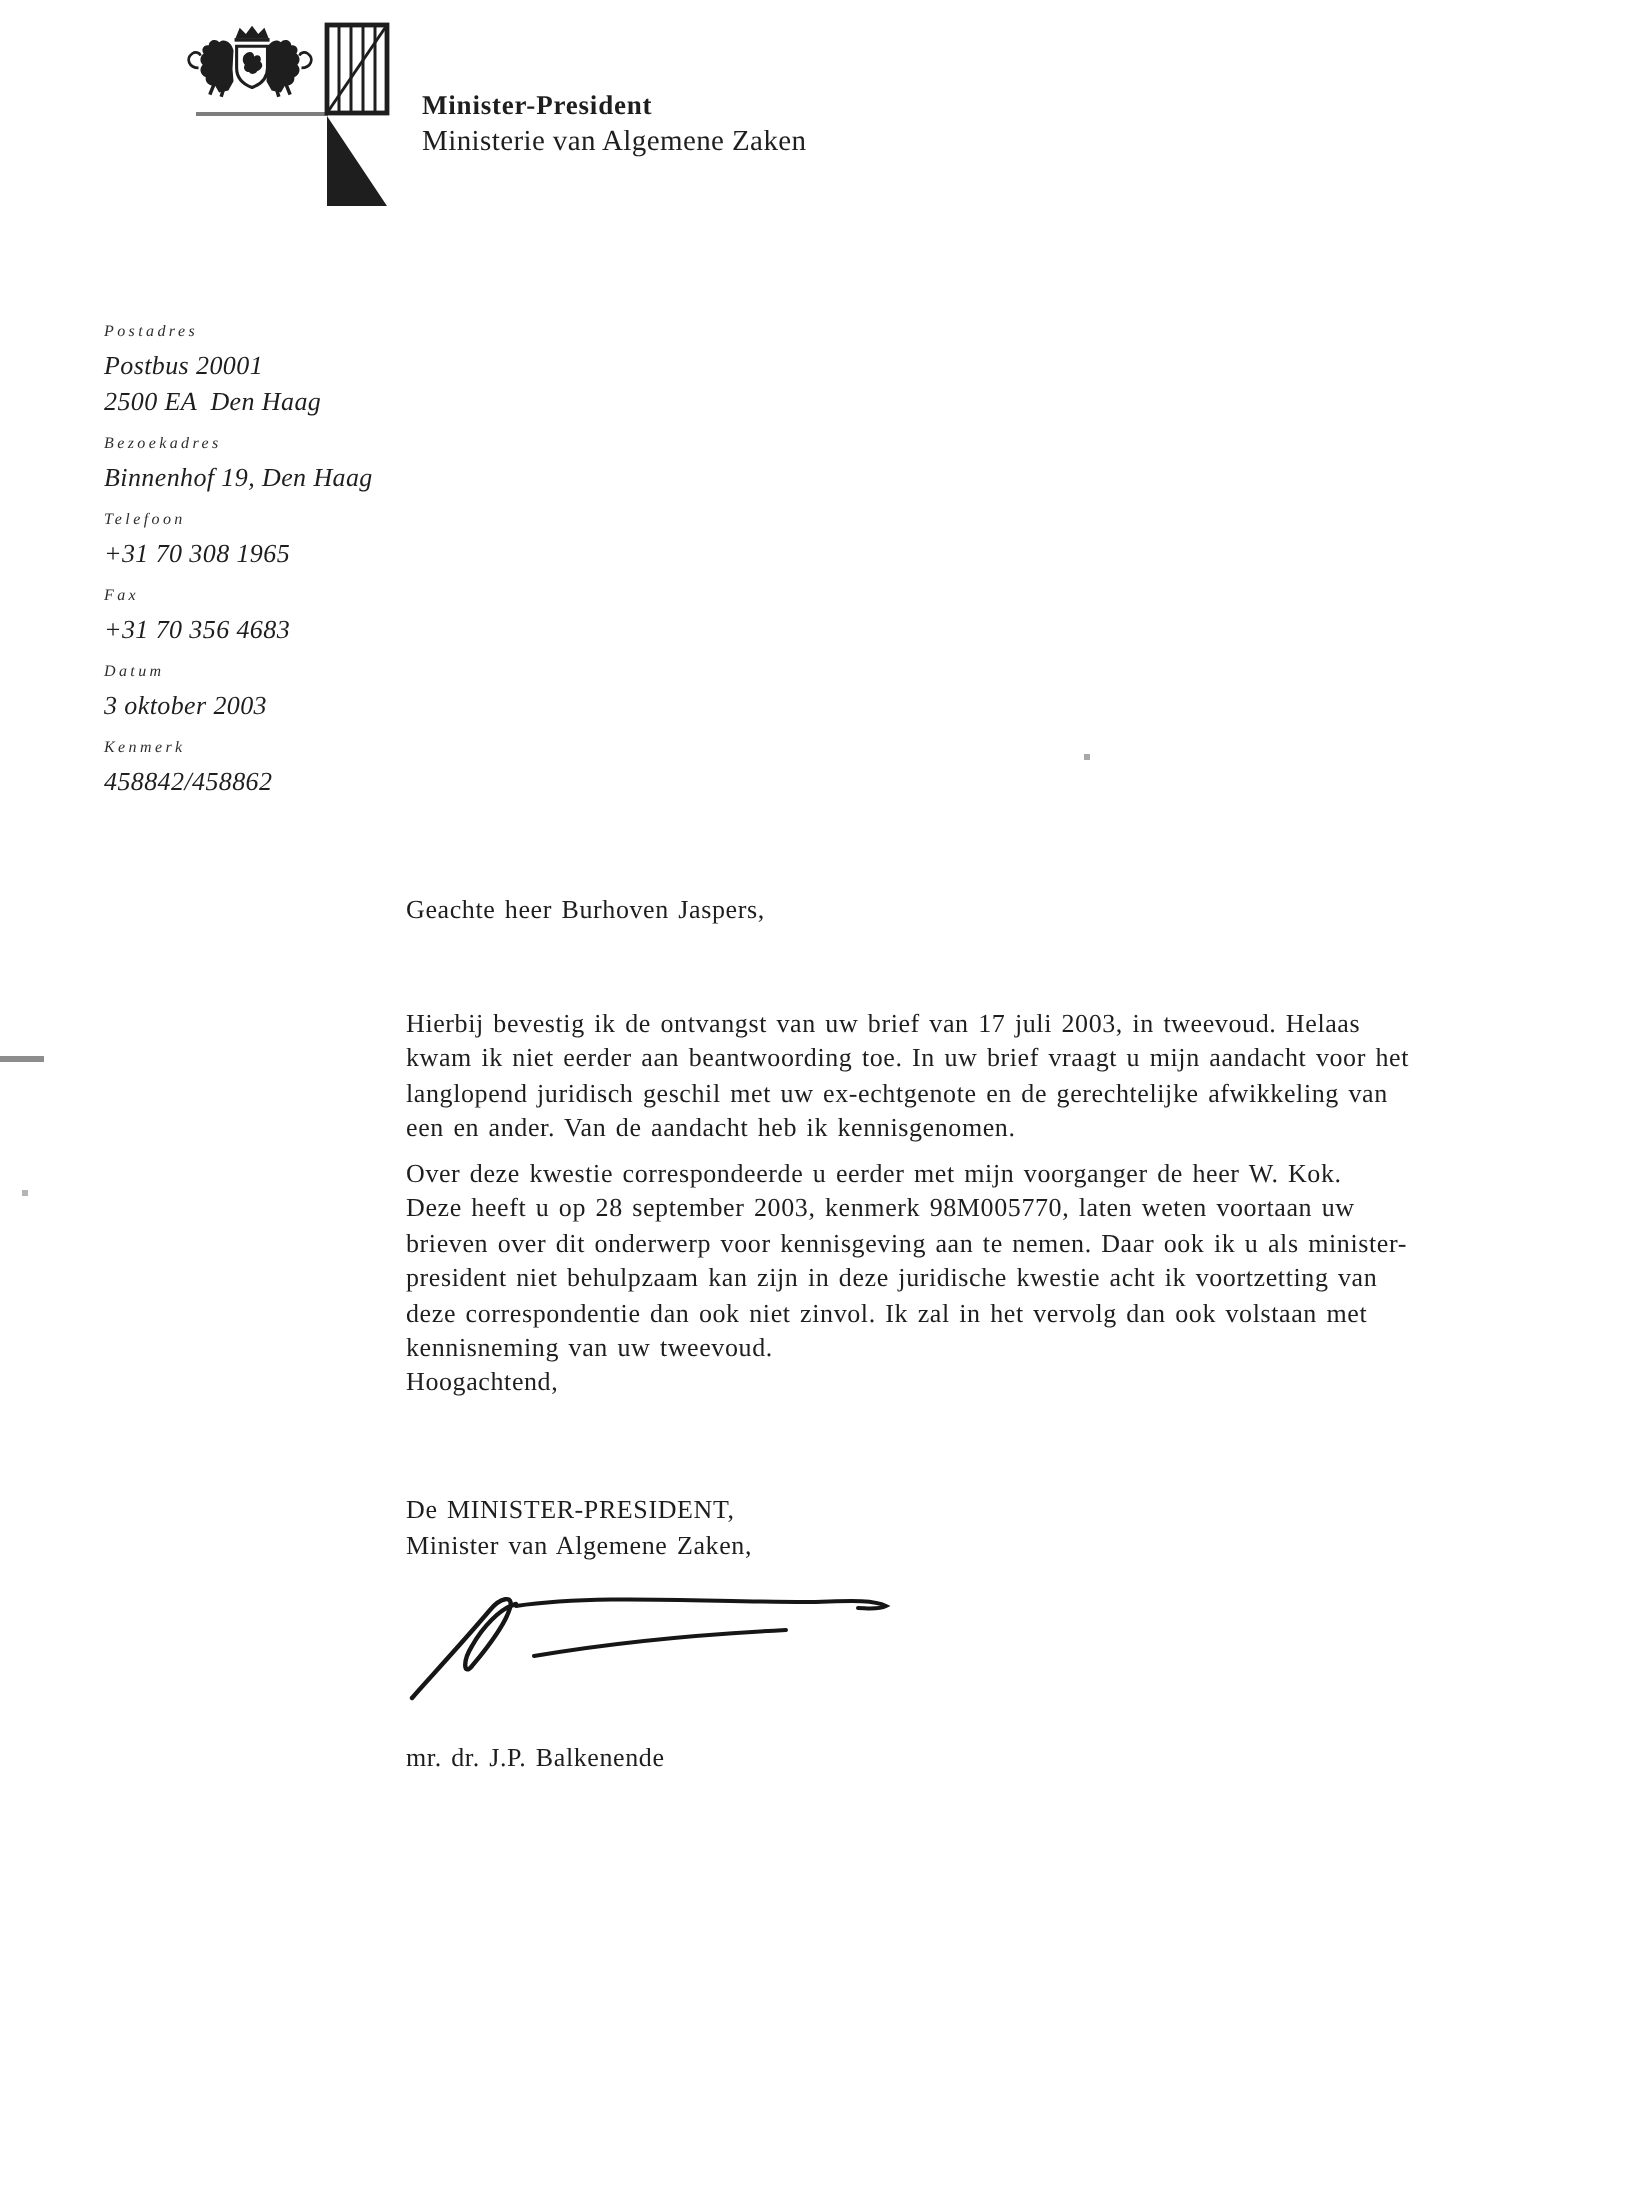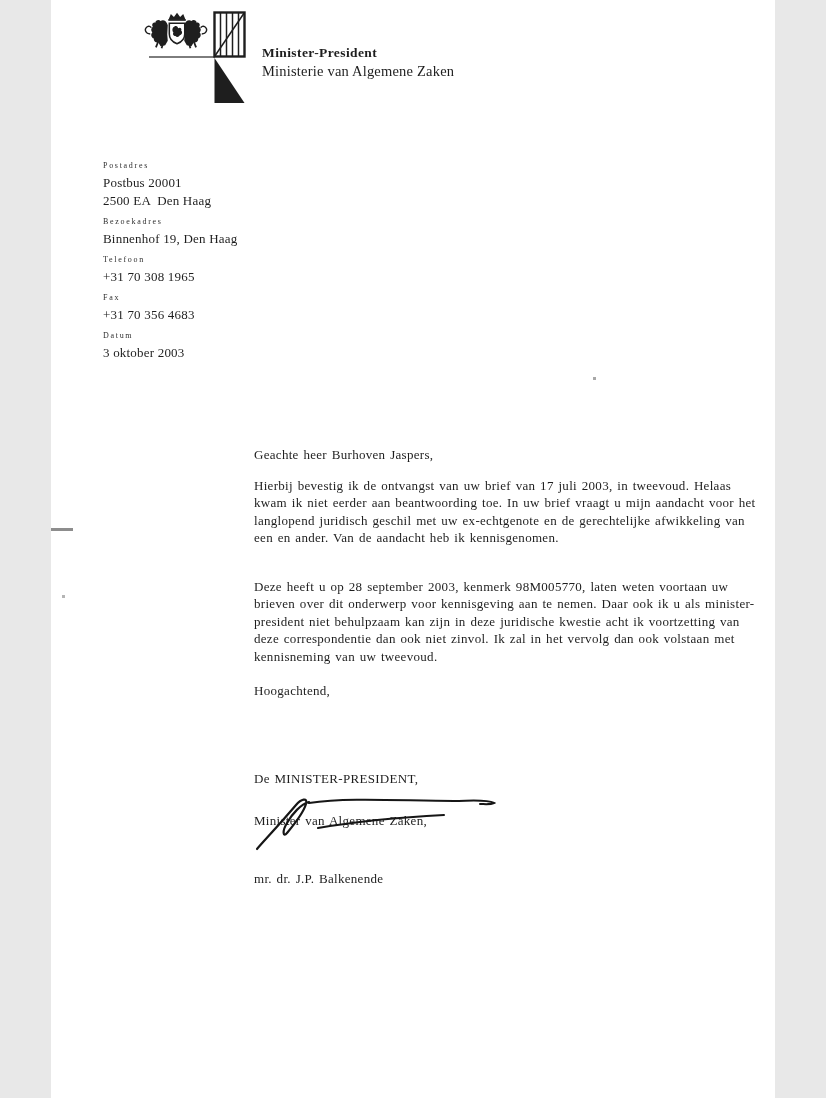--- a/index.html
+++ b/index.html
@@ -1,48 +1,48 @@
 <!DOCTYPE html>
 <html><head>
 <meta charset="utf-8">
 <style>
   html,body{margin:0;padding:0;background:#e8e8e8;}
   .page{
     position:relative;
-    width:724px;height:1098px;
+    width:826px;height:1098px;
     margin:0 auto;
     background:#ffffff;
     font-family:"Liberation Serif","DejaVu Serif",serif;
     color:#1e1e1e;
     overflow:hidden;
   }
   
   .coa{position:absolute;left:90px;top:12px;width:70px;height:47px;}
   .lh-divider{position:absolute;left:98px;top:56px;width:66px;height:2px;background:#7d7d7d;}
   .flagblock{position:absolute;left:162px;top:11px;width:33px;height:93px;}
   .lh-text{position:absolute;left:211px;top:43px;line-height:19px;}
   .lh-title{font-size:13.5px;font-weight:bold;letter-spacing:.4px;}
   .lh-subtitle{font-size:14.5px;letter-spacing:.2px;}
   
-  .sender{position:absolute;left:52px;top:160px;width:230px;}
+  .sender{position:absolute;left:52px;top:160px;width:230px;font-style:italic;}
   .fld{margin-bottom:6px;}
   .flabel{font-size:8px;letter-spacing:1.7px;color:#2e2e2e;line-height:12px;margin-bottom:2px;white-space:pre;}
   .fval{font-size:13px;line-height:18px;white-space:pre;letter-spacing:.2px;}
   
   .recipient{position:absolute;left:421px;top:163px;}
   .addr-line{font-size:13.3px;line-height:18.5px;white-space:pre;letter-spacing:.25px;}
   
   .bodytext{font-size:13px;letter-spacing:.3px;word-spacing:1.2px;}
   .tline{line-height:17.4px;white-space:pre;}
   .salutation{position:absolute;left:203px;top:446px;}
-  .para1{position:absolute;left:203px;top:477px;}
+  .para1{position:absolute;left:203px;top:503px;}
   .para2{position:absolute;left:203px;top:578px;}
   .closing{position:absolute;left:203px;top:682px;}
   .signoff{position:absolute;left:203px;top:746px;}
-  .signoff .tline{line-height:18px;margin-top:24px;}
+  .signoff .tline{line-height:18px;}
   .signature{position:absolute;left:203px;top:795px;width:245px;height:60px;}
   .signer{position:absolute;left:203px;top:870px;}
   
   .artifact{position:absolute;background:#8d8d8d;}
   .dash{left:0;top:528px;width:22px;height:3px;}
   .speck1{left:11px;top:595px;width:3px;height:3px;background:#b5b5b5;}
   .speck2{left:542px;top:377px;width:3px;height:3px;background:#a8a8a8;}
 </style>
 </head>
 <body>
@@ -107,35 +107,40 @@
       <div class="fval">+31 70 308 1965</div>
     </div>
     <div class="fld">
       <div class="flabel">Fax</div>
       <div class="fval">+31 70 356 4683</div>
     </div>
     <div class="fld">
       <div class="flabel">Datum</div>
       <div class="fval">3 oktober 2003</div>
     </div>
+    <div class="fld">
+      <div class="flabel">Kenmerk</div>
+      <div class="fval">458842/458862</div>
+    </div>
   </div>
 
 
   <div class="salutation bodytext">
     <div class="tline">Geachte heer Burhoven Jaspers,</div>
   </div>
 
   <div class="para1 bodytext">
     <div class="tline">Hierbij bevestig ik de ontvangst van uw brief van 17 juli 2003, in tweevoud. Helaas</div>
     <div class="tline">kwam ik niet eerder aan beantwoording toe. In uw brief vraagt u mijn aandacht voor het</div>
     <div class="tline">langlopend juridisch geschil met uw ex-echtgenote en de gerechtelijke afwikkeling van</div>
     <div class="tline">een en ander. Van de aandacht heb ik kennisgenomen.</div>
   </div>
 
   <div class="para2 bodytext">
+    <div class="tline">Over deze kwestie correspondeerde u eerder met mijn voorganger de heer W. Kok.</div>
     <div class="tline">Deze heeft u op 28 september 2003, kenmerk 98M005770, laten weten voortaan uw</div>
     <div class="tline">brieven over dit onderwerp voor kennisgeving aan te nemen. Daar ook ik u als minister-</div>
     <div class="tline">president niet behulpzaam kan zijn in deze juridische kwestie acht ik voortzetting van</div>
     <div class="tline">deze correspondentie dan ook niet zinvol. Ik zal in het vervolg dan ook volstaan met</div>
     <div class="tline">kennisneming van uw tweevoud.</div>
   </div>
 
   <div class="closing bodytext">
     <div class="tline">Hoogachtend,</div>
   </div>

